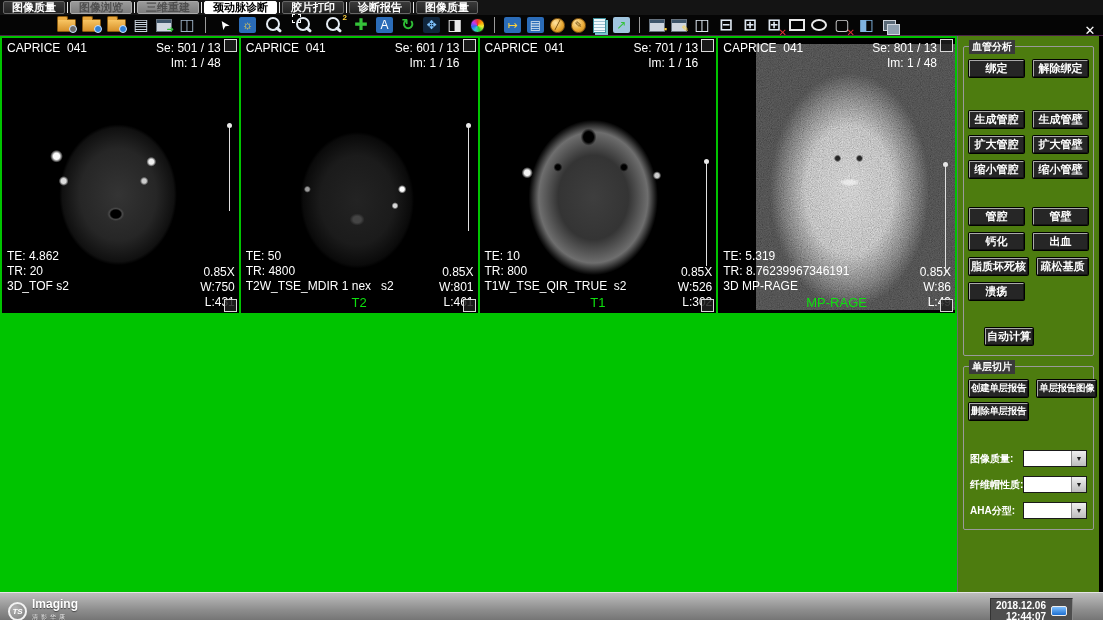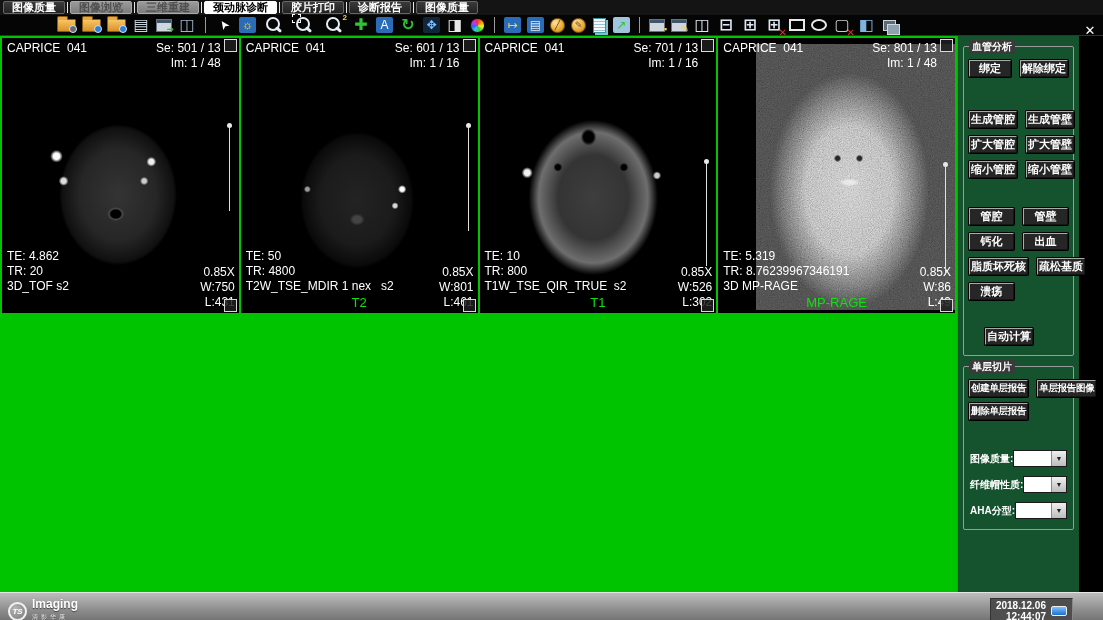--- a/index.html
+++ b/index.html
@@ -96,33 +96,33 @@
   .corner { position:absolute; right:2px; width:13px; height:13px; border:1px solid #d8d8d8;
     background:rgba(30,30,30,.85); z-index:6;}
   .corner.ct { top:1px; } .corner.cb { bottom:1px; }
   .vslider { position:absolute; right:9px; width:1px; background:#e0e0e0; z-index:6;}
   .vslider::before { content:""; position:absolute; top:-3px; left:-2px; width:5px; height:5px;
     border-radius:50%; background:#e8e8e8;}
   .s1 { top:32%; height:31%; } .s2 { top:32%; height:38%; }
   .s3 { top:45%; height:38%; } .s4 { top:46%; height:40%; }
 
   
-  #panel { position:absolute; left:957px; top:36px; width:122px; height:556px; background:#14532d;
+  #panel { position:absolute; left:957px; top:36px; width:142px; height:556px; background:#4d7c0f;
     border-left:1px solid #6a6a6a; padding-top:7px;}
   .gbox { border:1px solid #9a9a9a; border-radius:2px; margin:3px 5px 10px; position:relative;
     padding:9px 5px 10px;}
   .gtitle { position:absolute; top:-7px; left:5px; background:#3a3a3a; padding:0 3px;
     font-size:10px; font-weight:bold; color:#fff;}
   .prow { display:grid; grid-template-columns:1fr 1fr; gap:4px 9px; }
   .pbtn { height:17px; background:#262626; color:#fff; font-weight:bold; font-size:11px;
     border:1px solid; border-color:#aaa #151515 #151515 #aaa; border-radius:1px;
     box-shadow:0 0 0 1px #000; padding:0 1px; white-space:nowrap;
     font-family:"Liberation Sans","DejaVu Sans",sans-serif; cursor:default;}
   #slice-box .pbtn { font-size:9.5px; letter-spacing:-0.3px;}
-  .frow { display:flex; align-items:center; justify-content:flex-start; padding:0 1px;}
+  .frow { display:flex; align-items:center; justify-content:space-between; padding:0 1px;}
   .flab { color:#fff; font-size:10px; font-weight:bold; white-space:nowrap;}
   .sel { width:64px; height:17px; background:#fff; border:1px solid #1a1a1a; display:flex;
     align-items:center; justify-content:flex-end; cursor:default;}
   .sel .arr { width:15px; height:15px; background:linear-gradient(#efefef,#bdbdbd);
     border-left:1px solid #8a8a8a; display:flex; align-items:center; justify-content:center;
     font-size:7px; color:#222;}
 
   
   #statusbar { position:absolute; left:0; top:592px; width:1103px; height:40px;
     background:linear-gradient(#bdbdbd,#8f8f8f 45%,#5f5f5f); border-top:1px solid #e5e5e5;

